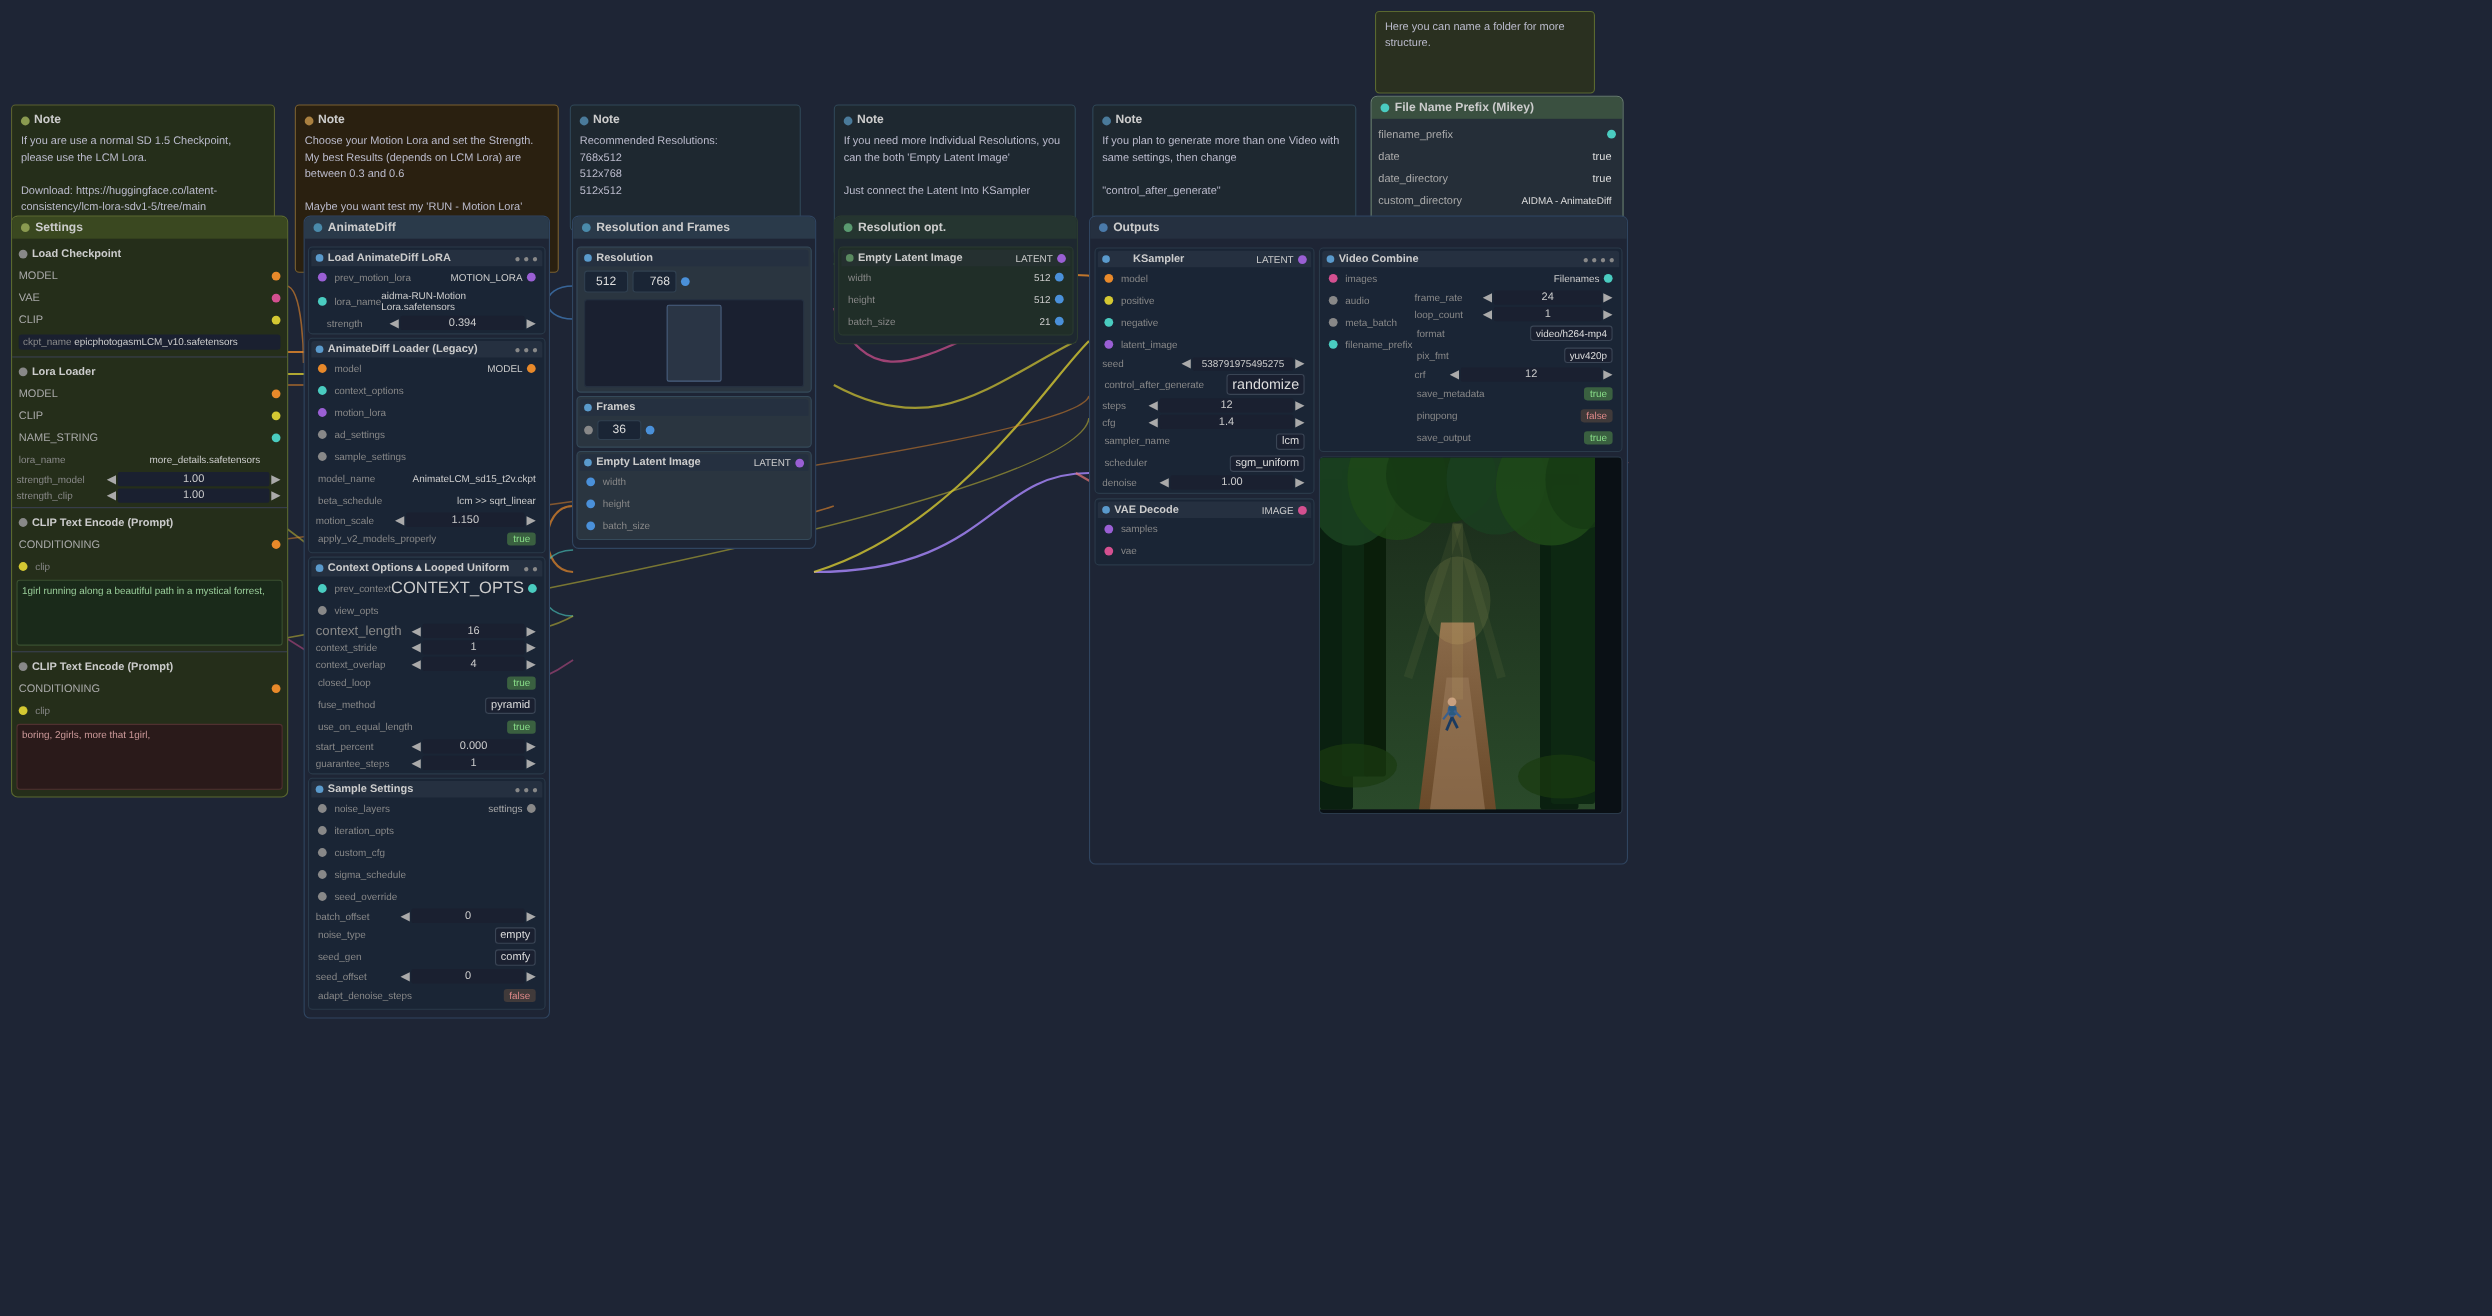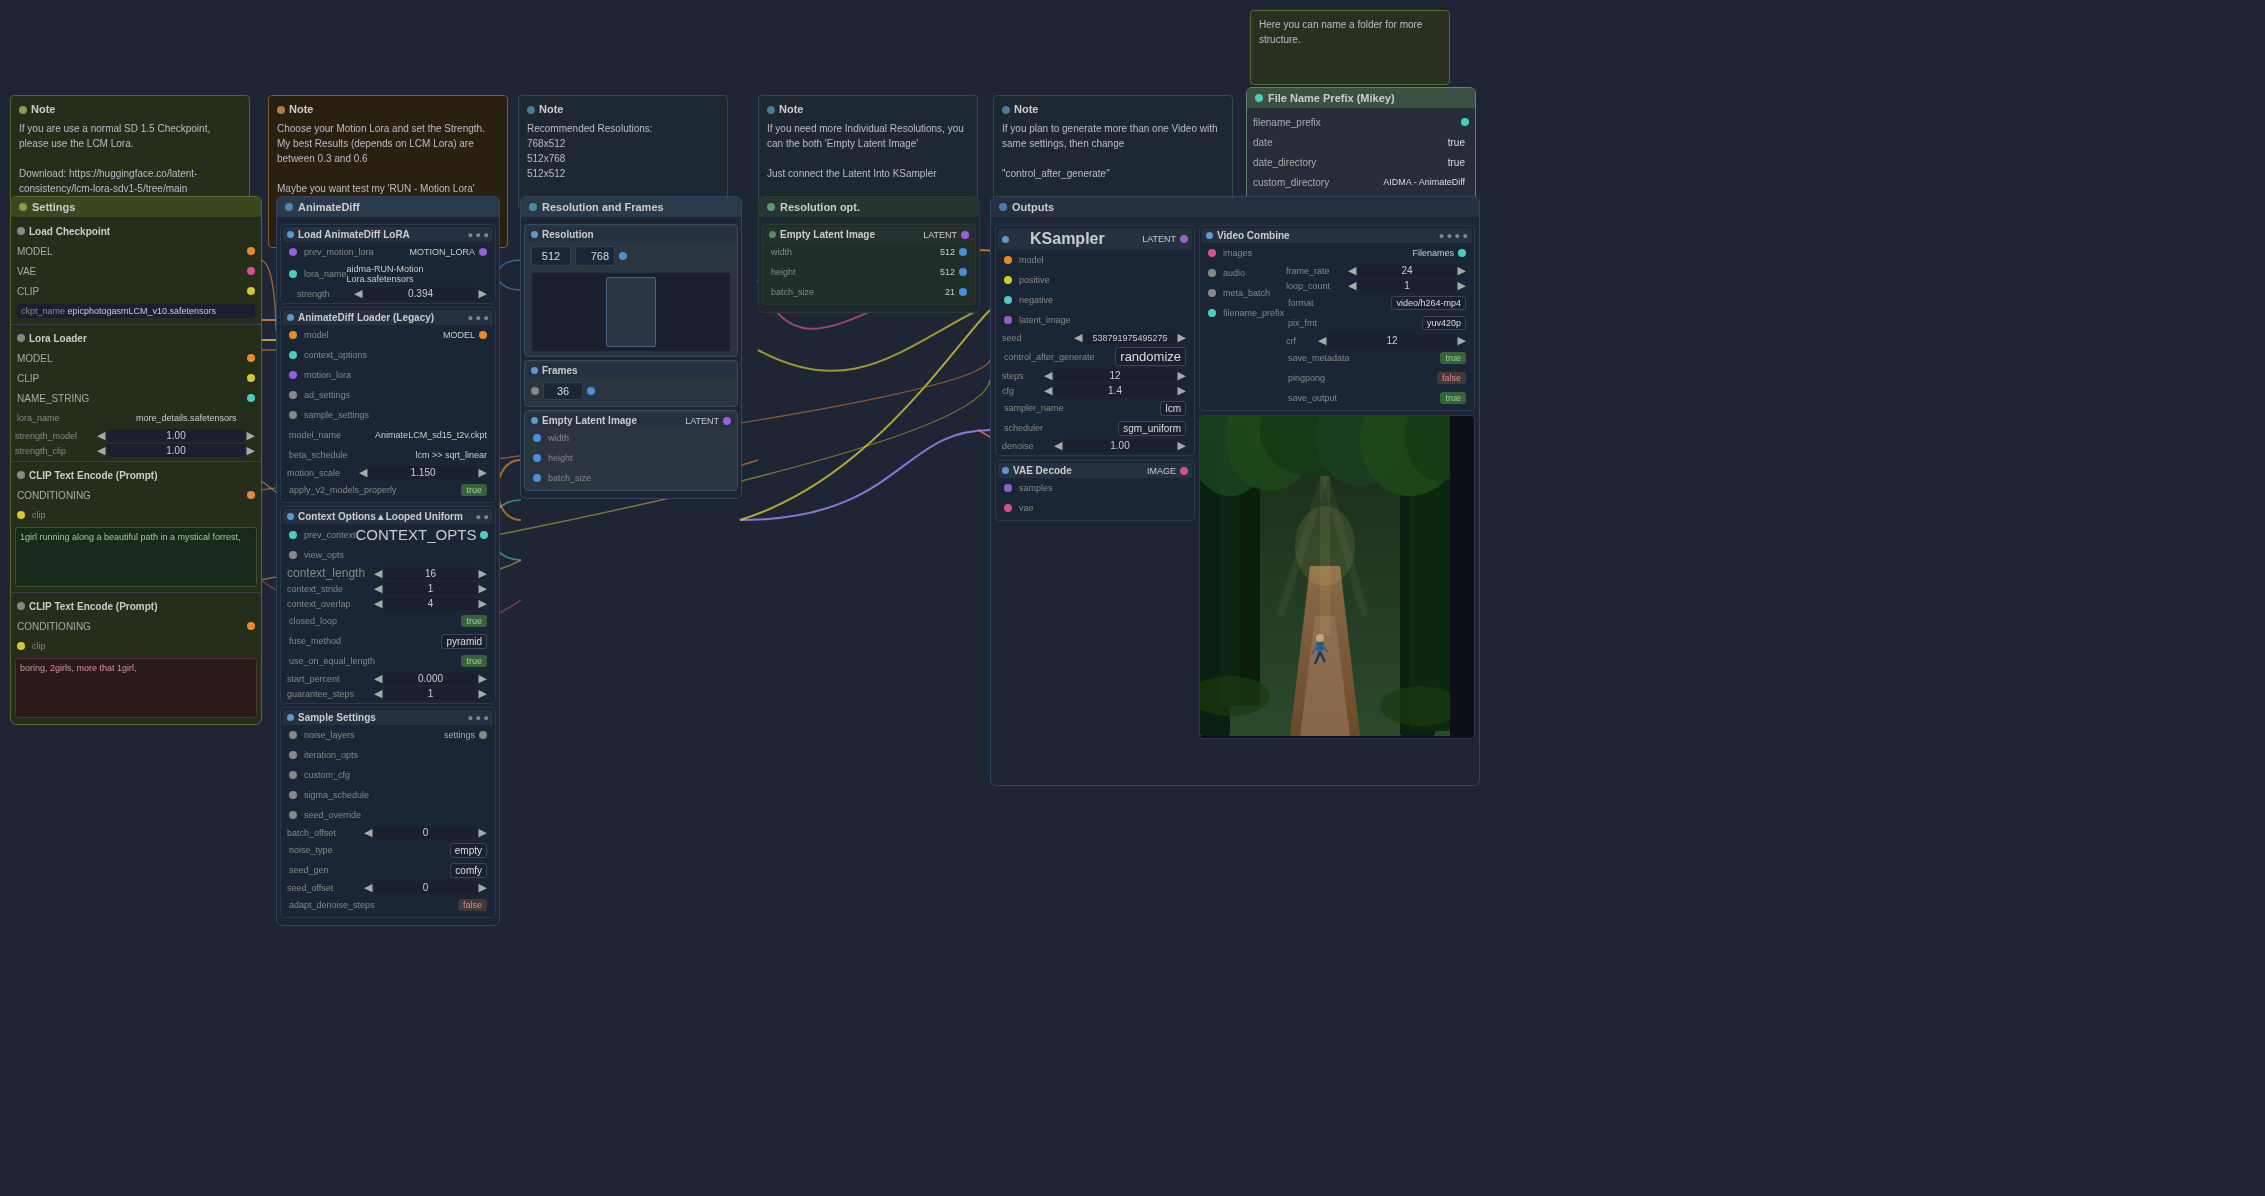--- a/index.html
+++ b/index.html
@@ -697,21 +697,21 @@
   </div>
   <div class="node-body">
 
     <div style="display:flex; gap:4px; padding:4px;">
 
       <div style="width:200px;">
 
         <div style="background:#1a2535; border:1px solid #2a3a4a; border-radius:4px; padding:2px; margin-bottom:4px;">
           <div style="display:flex; align-items:center; gap:4px; padding:2px 4px; background:#253040; border-radius:3px 3px 0 0;">
             <div class="node-dot" style="background:#5a9acc; width:7px; height:7px;"></div>
-            <span style="font-size:16px; font-weight:bold;padding-left:17px;">KSampler</span>
+            <span style="font-size:10px; font-weight:bold;padding-left:17px;">KSampler</span>
             <span style="margin-left:auto; font-size:9px; color:#ccc;">LATENT</span>
             <div class="port-dot port-purple"></div>
           </div>
           <div class="node-row">
             <div class="port-dot port-orange port-left"></div>
             <span style="font-size:9px; color:#888; margin-left:3px;">model</span>
           </div>
           <div class="node-row">
             <div class="port-dot port-yellow port-left"></div>
             <span style="font-size:9px; color:#888; margin-left:3px;">positive</span>

